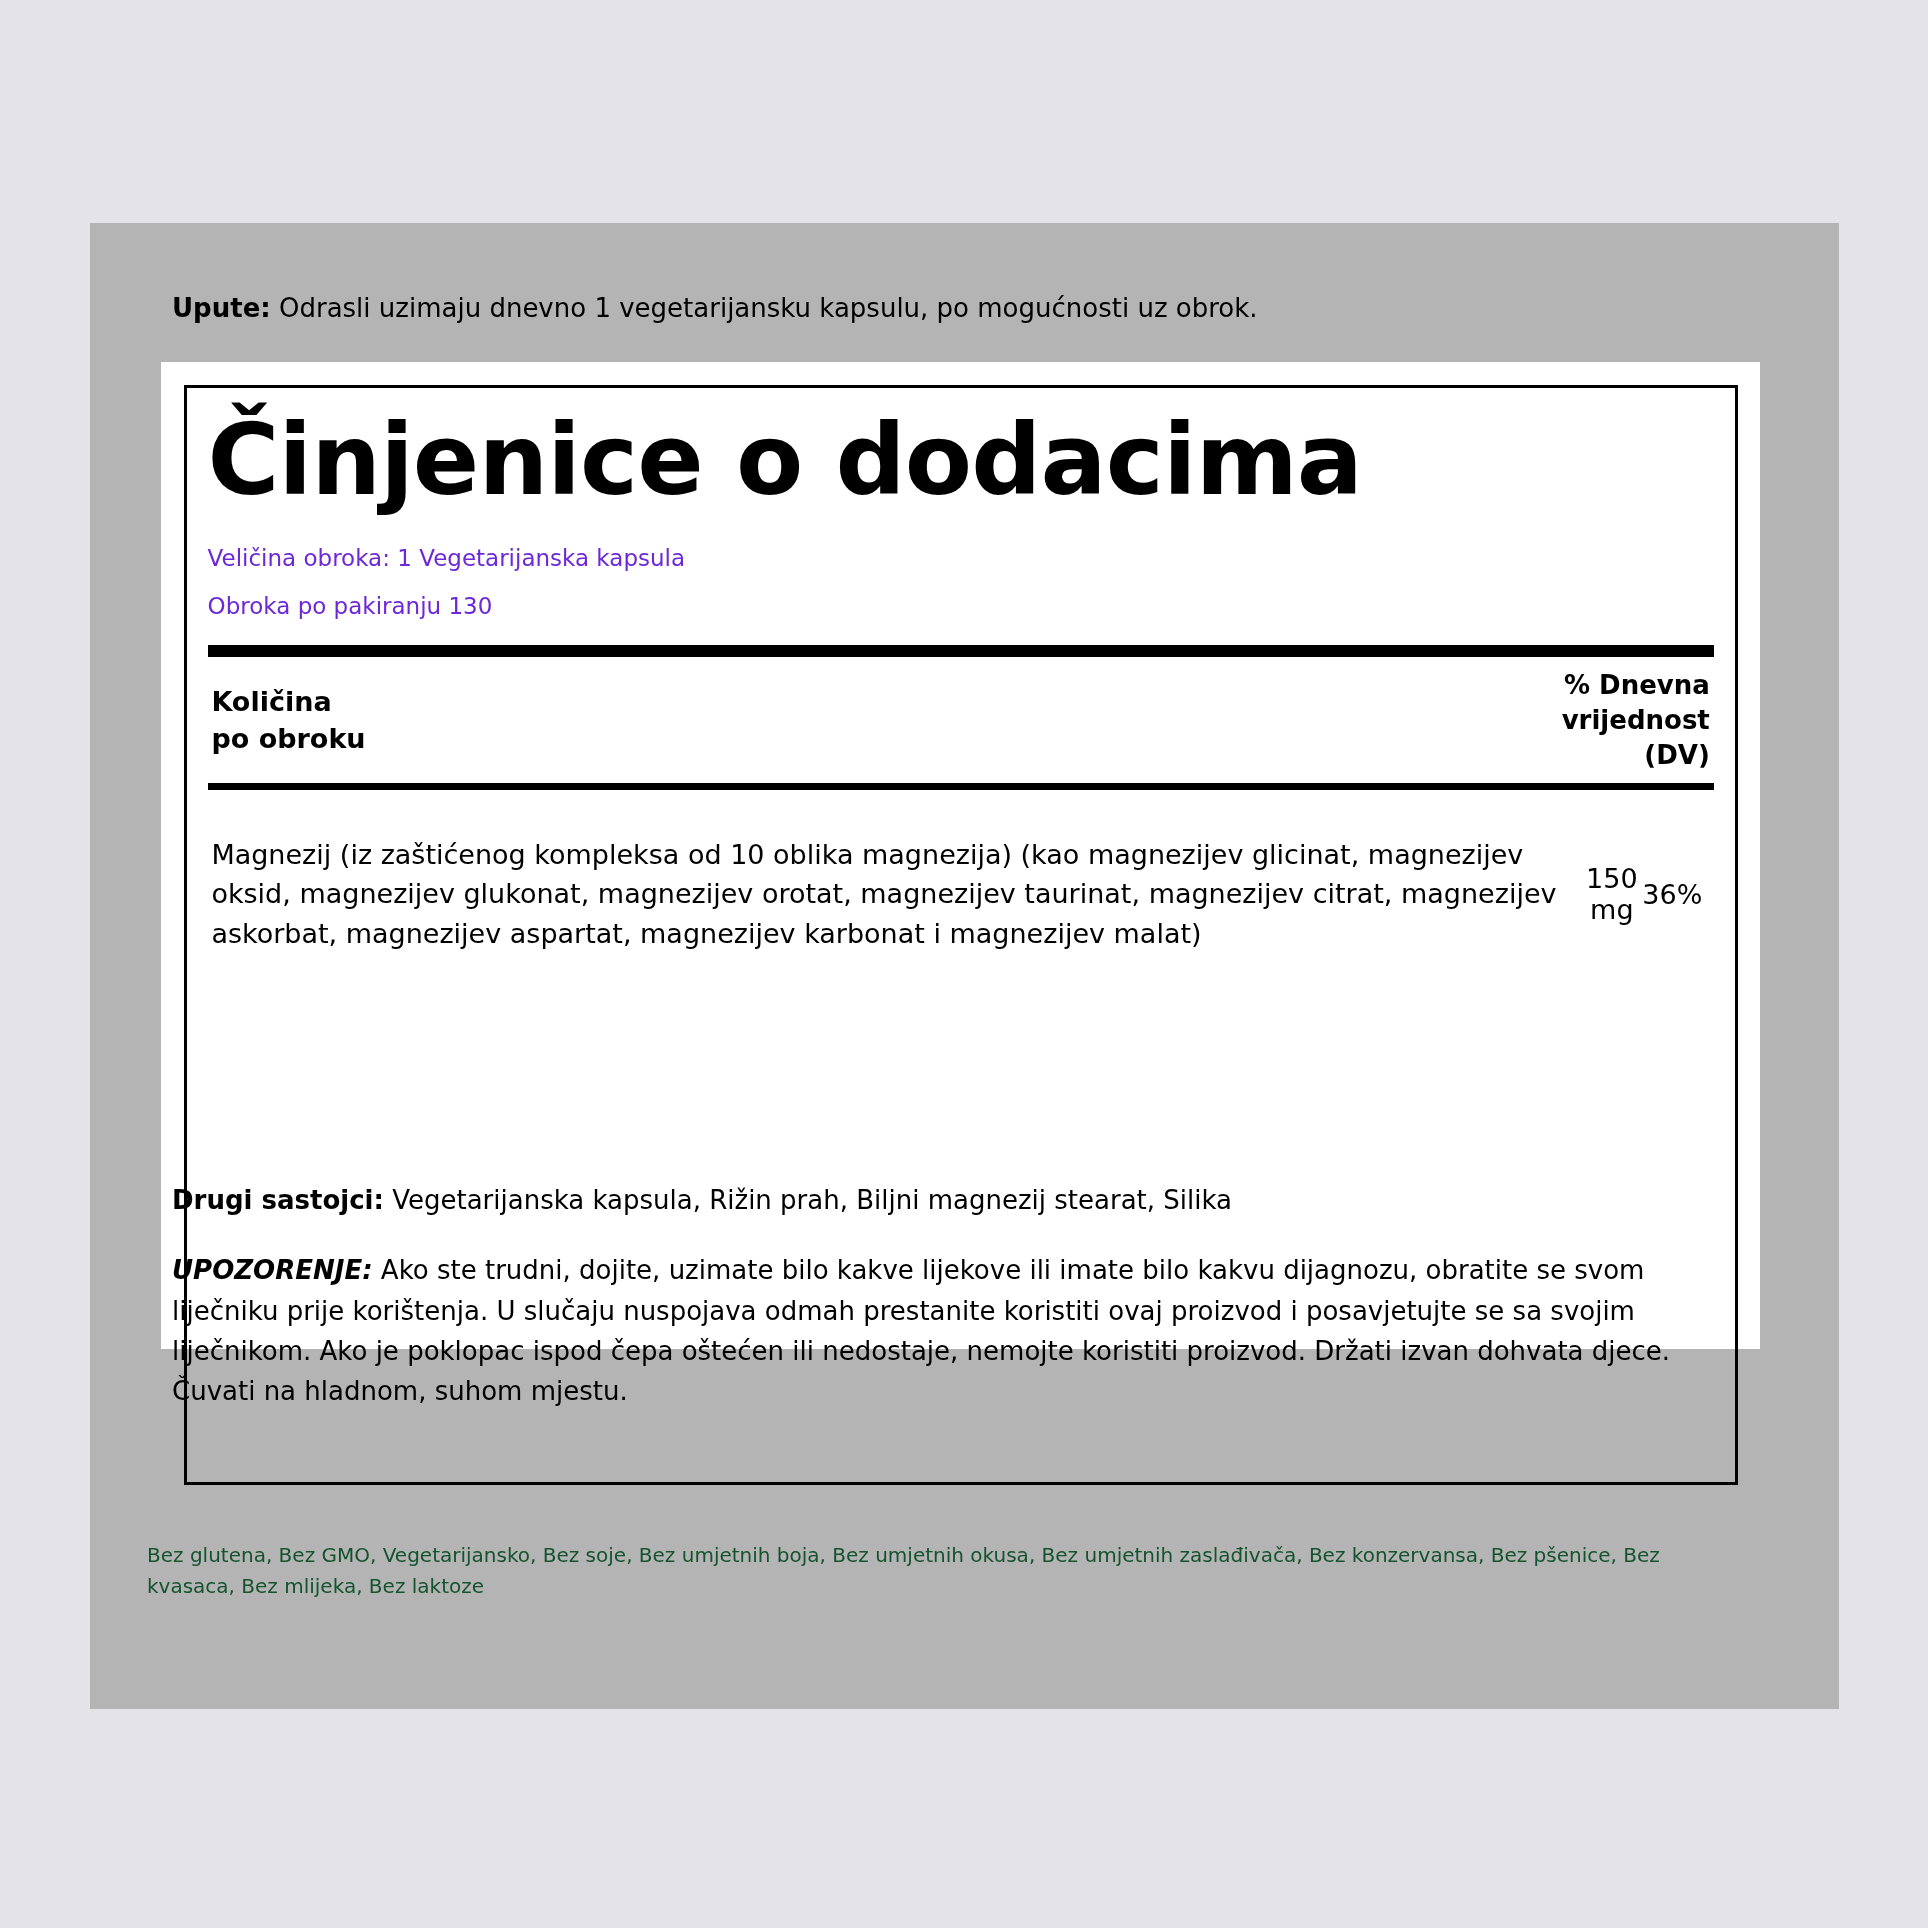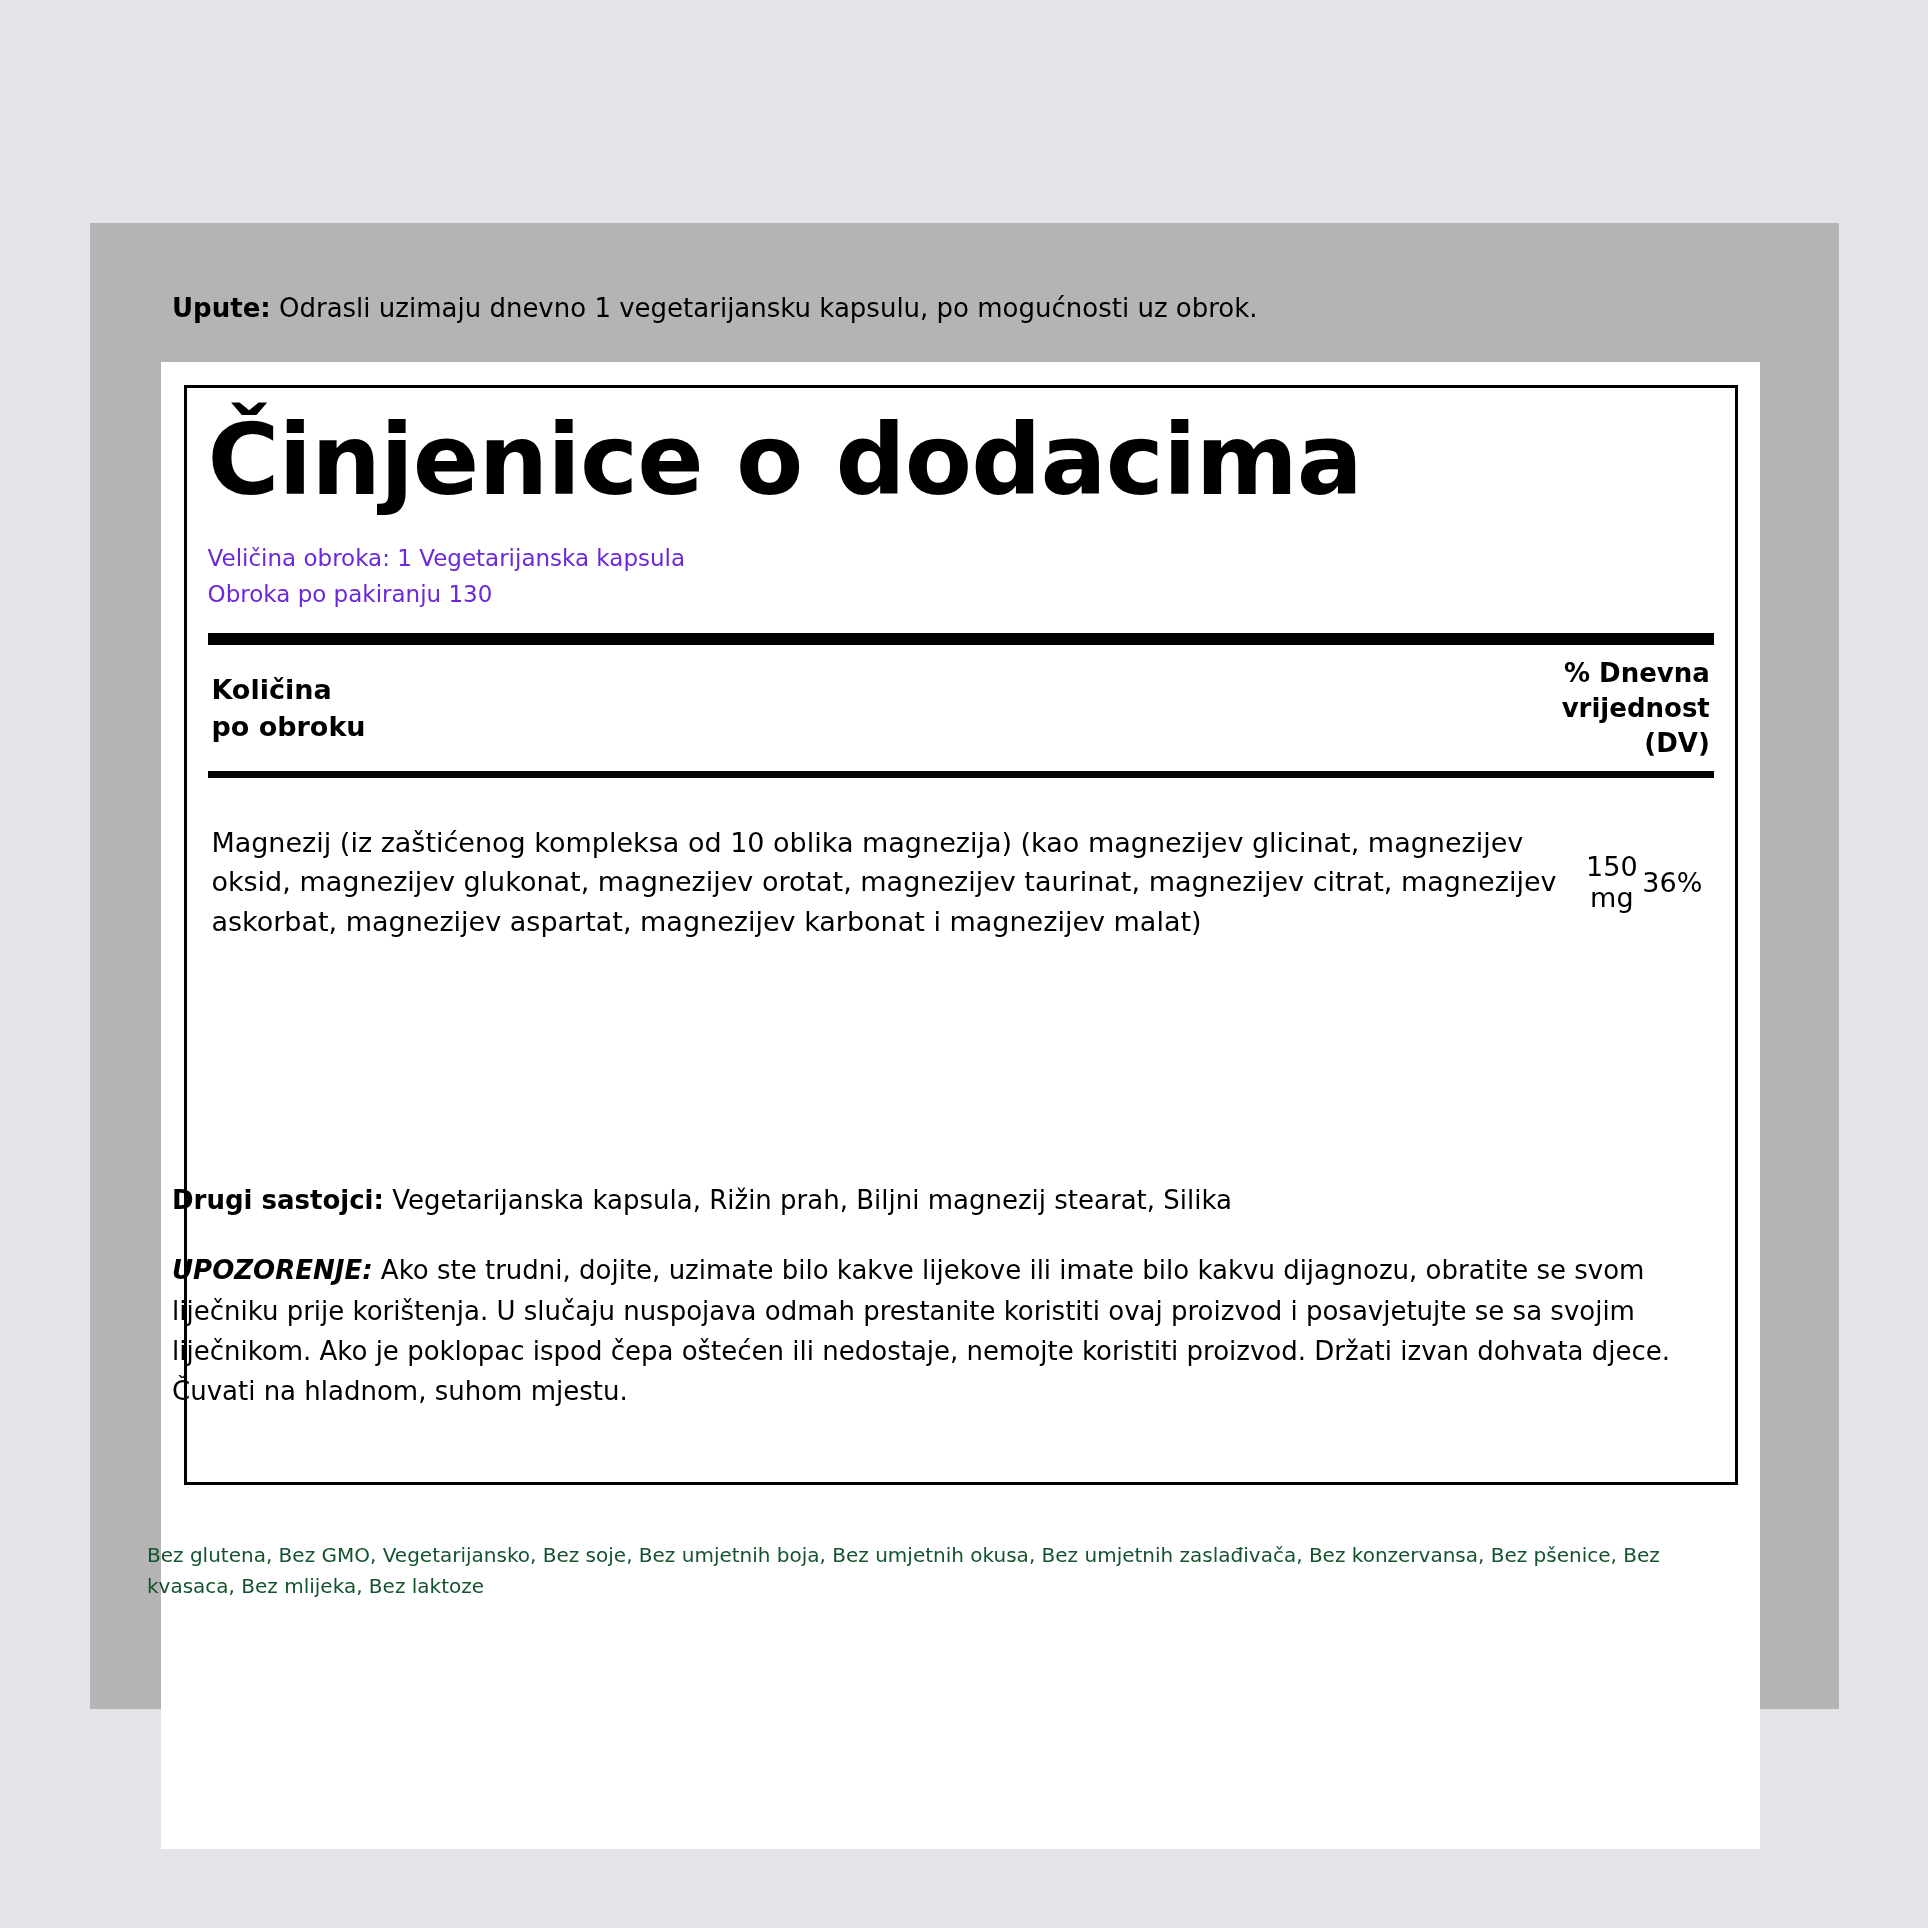--- a/index.html
+++ b/index.html
@@ -44,21 +44,21 @@
   .directions .lbl {
     font-weight: bold;
   }
 
   
   .facts-box {
     position: absolute;
     left: 161px;
     top: 362px;
     width: 1599px;
-    height: 1487px;
+    height: 987px;
     background: #ffffff;
     box-sizing: border-box;
     padding-left: 28px;
   }
 
   .facts-inner {
     position: absolute;
     left: 22.6px;
     top: 22.6px;
     width: 1554px;
@@ -78,21 +78,21 @@
     font-family: "DejaVu Sans", "Liberation Sans", sans-serif;
   }
 
   .serving-line {
     font-size: 23px;
     color: #6d28d9;
     margin-top: 28px;
     line-height: 1.45;
   }
   .serving-line.second {
-    margin-top: 3px;
+    margin-top: 15px;
   }
 
   .rule-thick {
     height: 12.2px;
     background: #000;
     margin-top: 21px;
   }
   .rule-med {
     height: 6.6px;
     background: #000;

